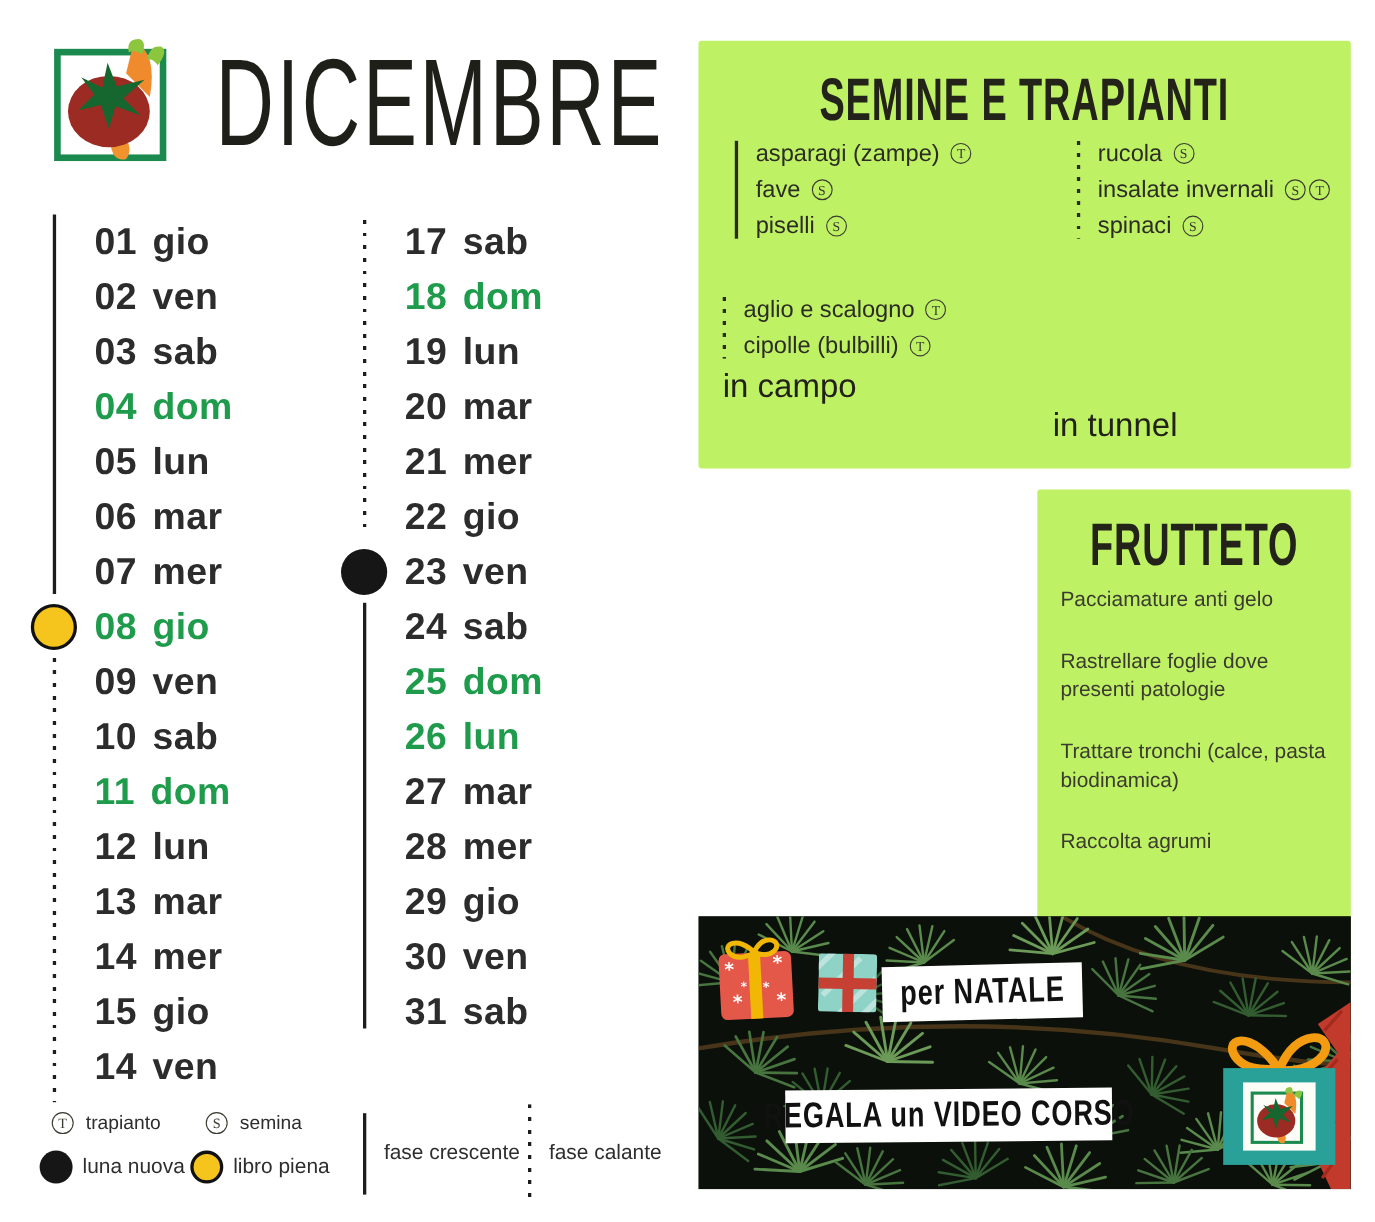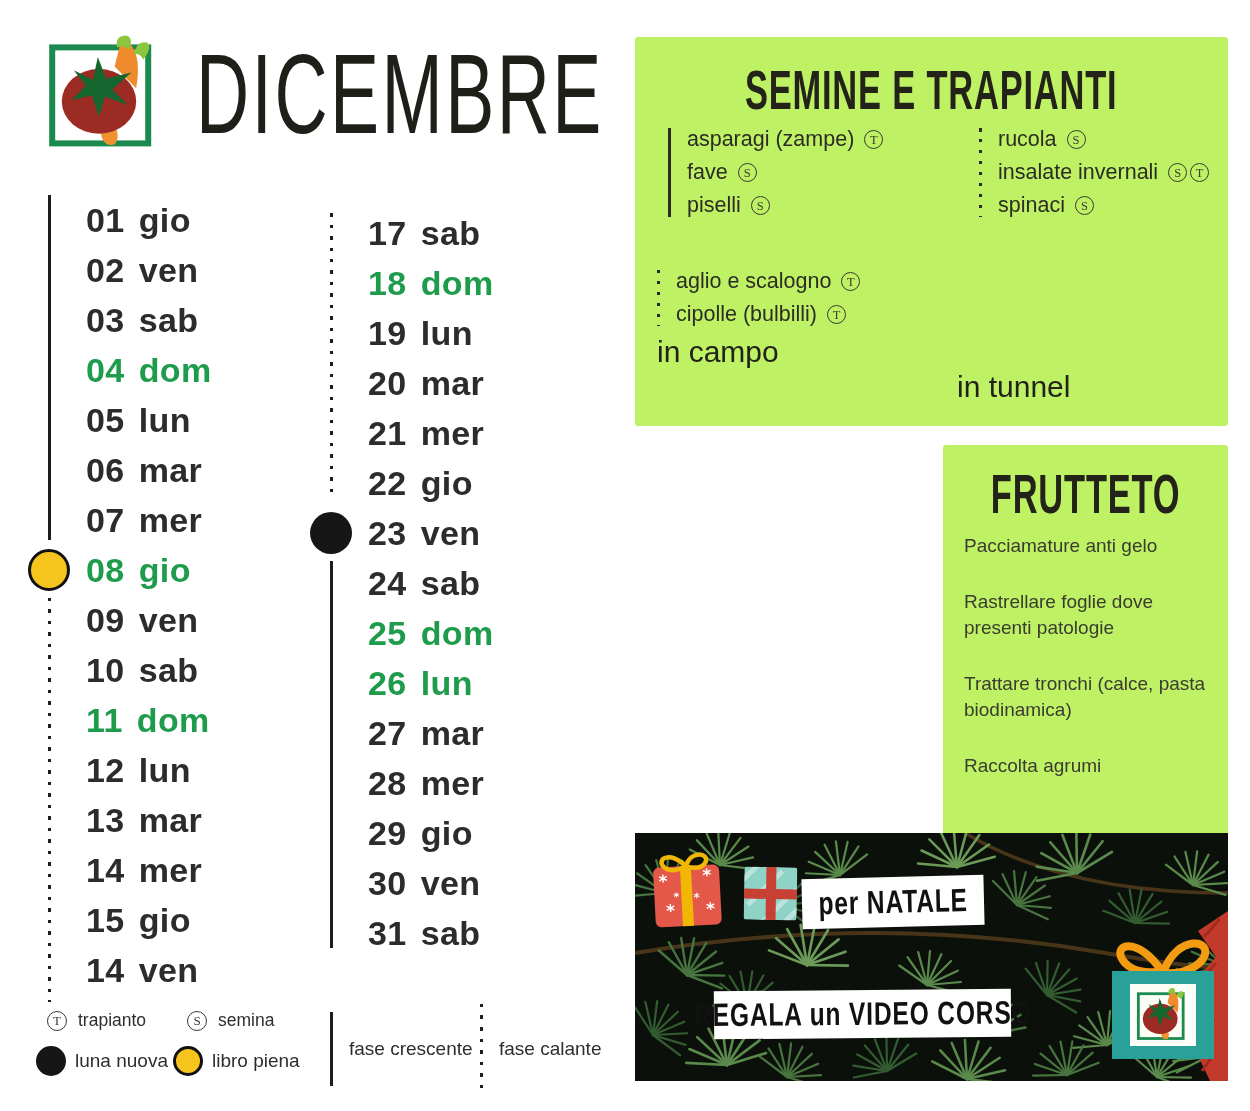--- a/index.html
+++ b/index.html
@@ -19,21 +19,21 @@
   .hand {
     display:inline-block; white-space:nowrap; color:#1f1f1a;
     font-family:"Liberation Sans", sans-serif; font-weight:600;
     transform-origin:left center;
   }
   #month-title .hand { font-size:92px; letter-spacing:3px; transform:scale(0.80,1.22); font-weight:500; }
 
   
   .datecol { position:absolute; top:195px; width:285px; }
   #col0 { left:28px;  height:810px; }
-  #col1 { left:310px; height:760px;margin-top:13px; }
+  #col1 { left:310px; height:760px; }
   .rows { margin-left:58px; }
   .drow {
     height:50px; display:flex; align-items:center; gap:14px;
     font-size:34px; font-weight:700; letter-spacing:.4px; color:#2c2c2c;
   }
   .drow.holiday { color:#1f9b4c; }
   .phline { position:absolute; left:20px; width:3px; }
   .phline.solid  { background:#1d1d1d; }
   .phline.dotted { background:repeating-linear-gradient(to bottom,#1d1d1d 0 3.5px,transparent 3.5px 11.5px); }
   .moon { position:absolute; left:0px; width:42px; height:42px; border-radius:50%; }

